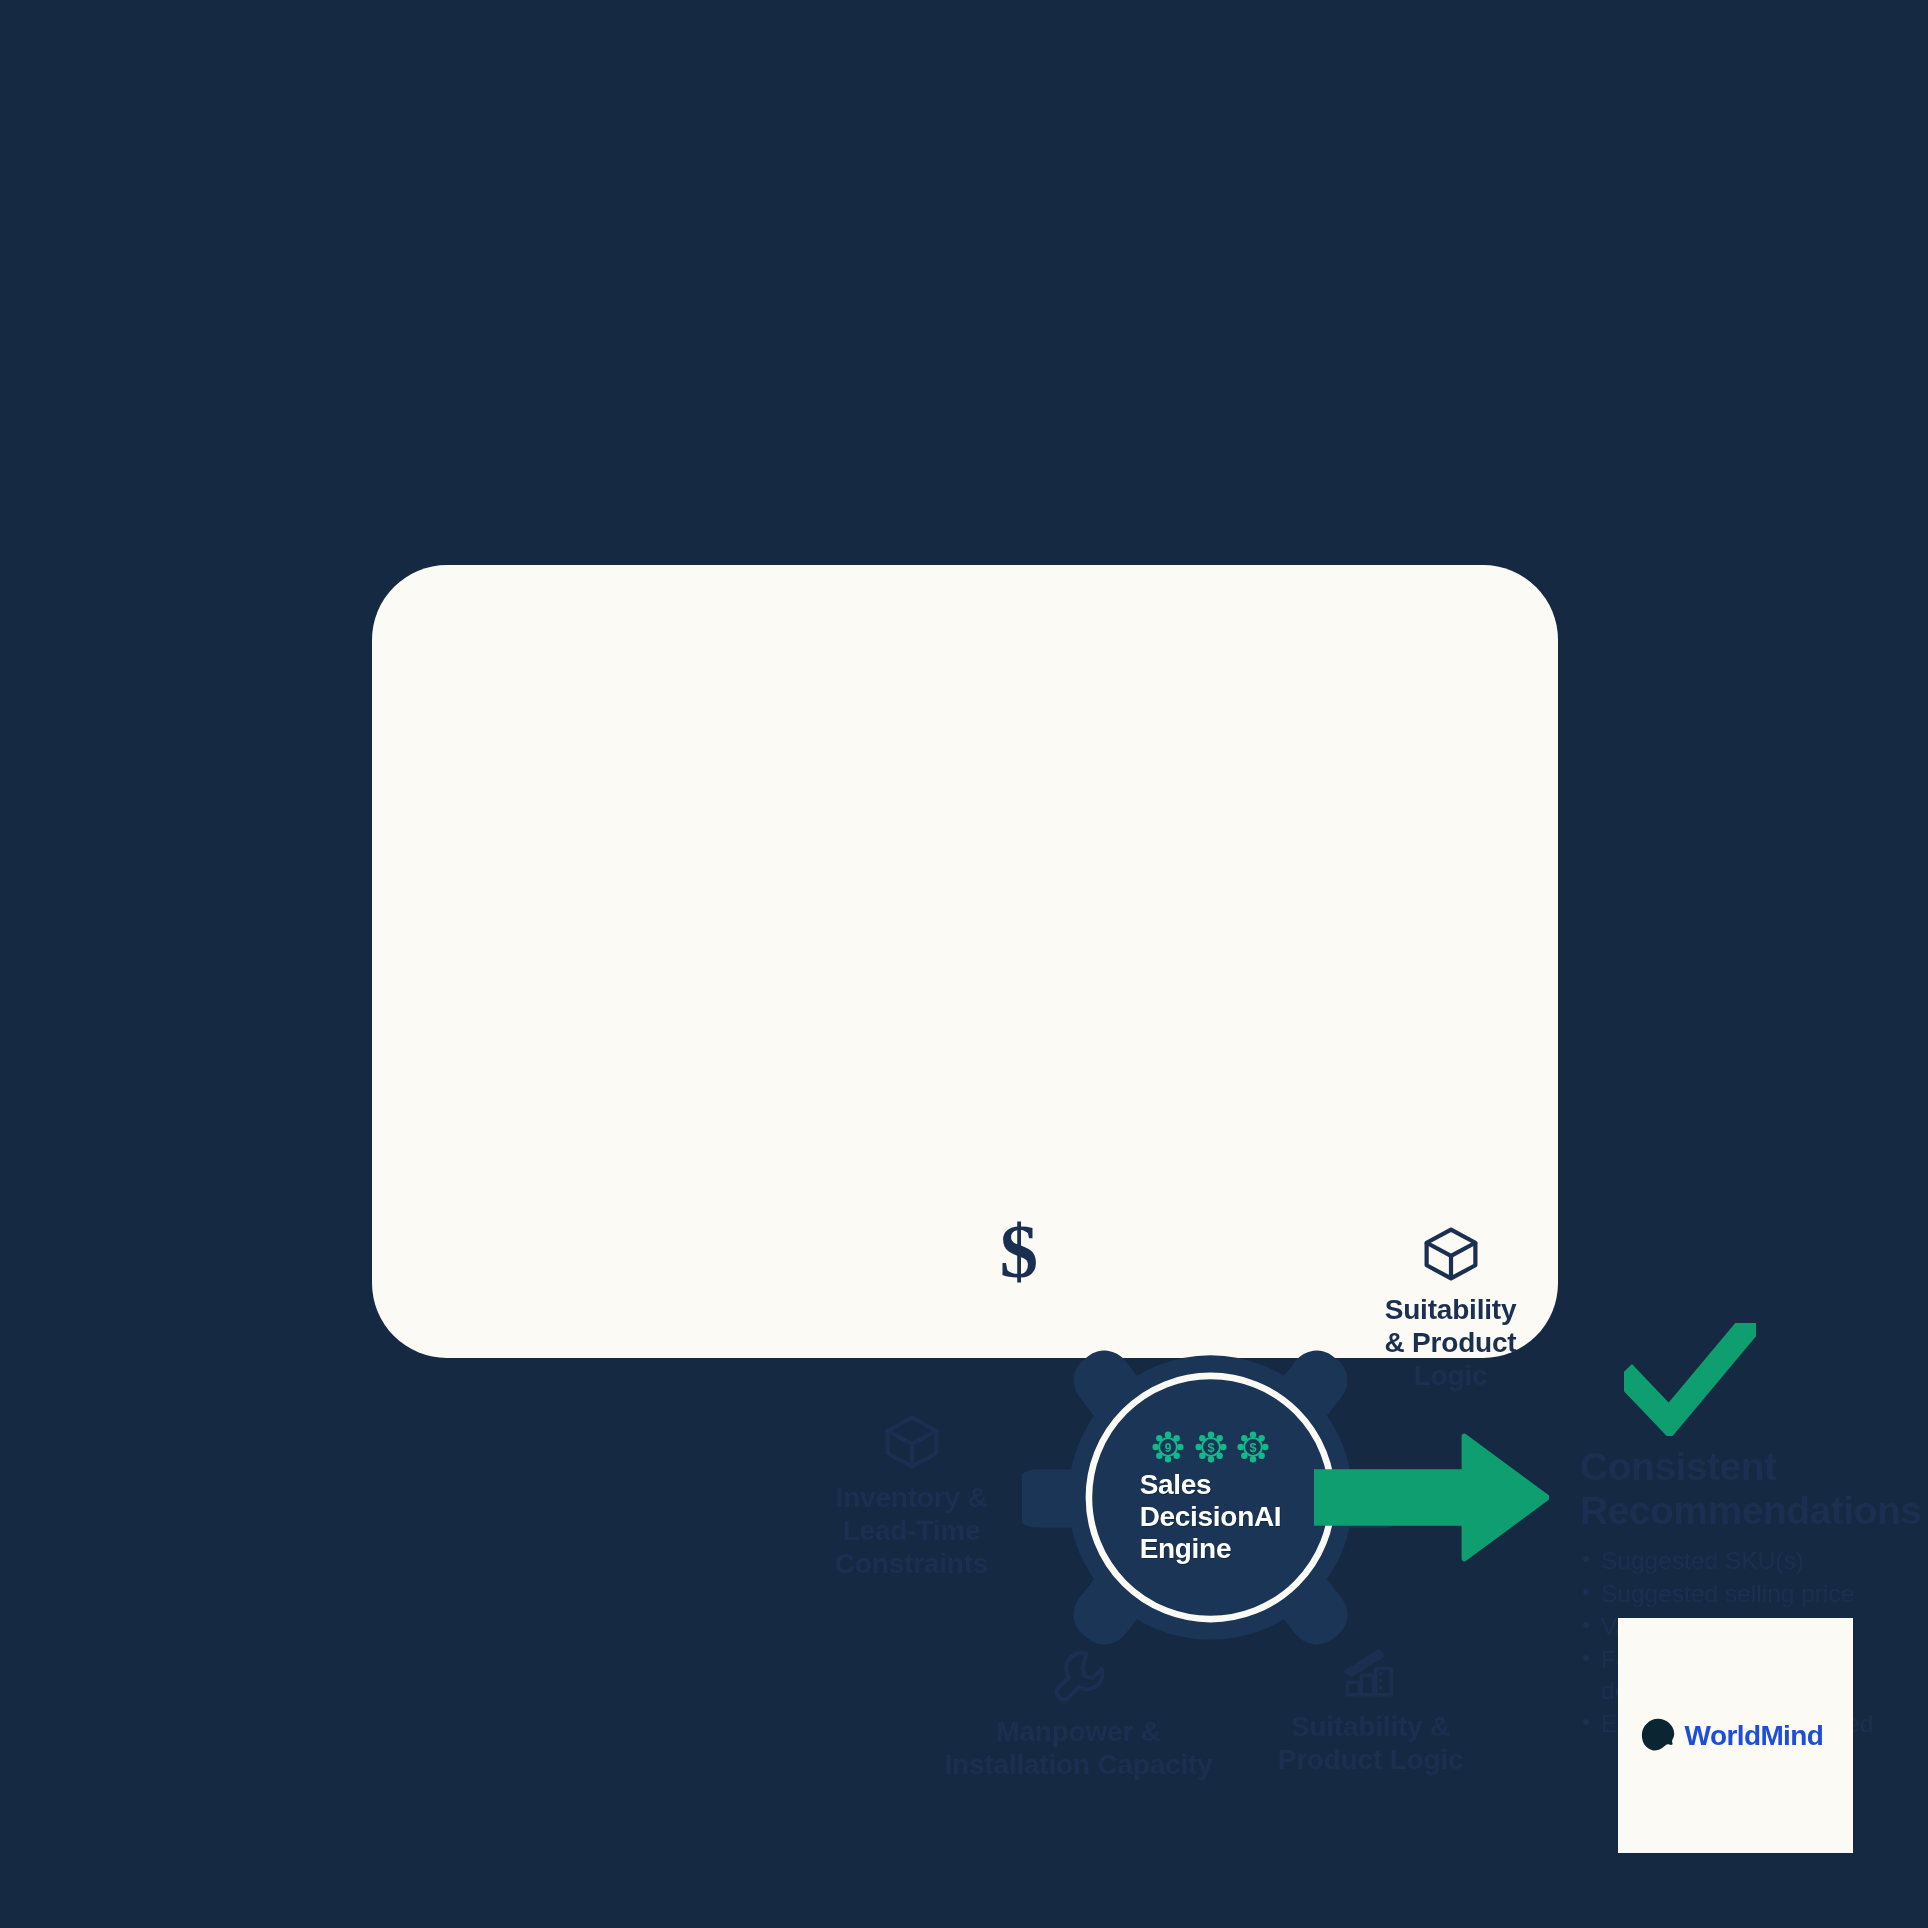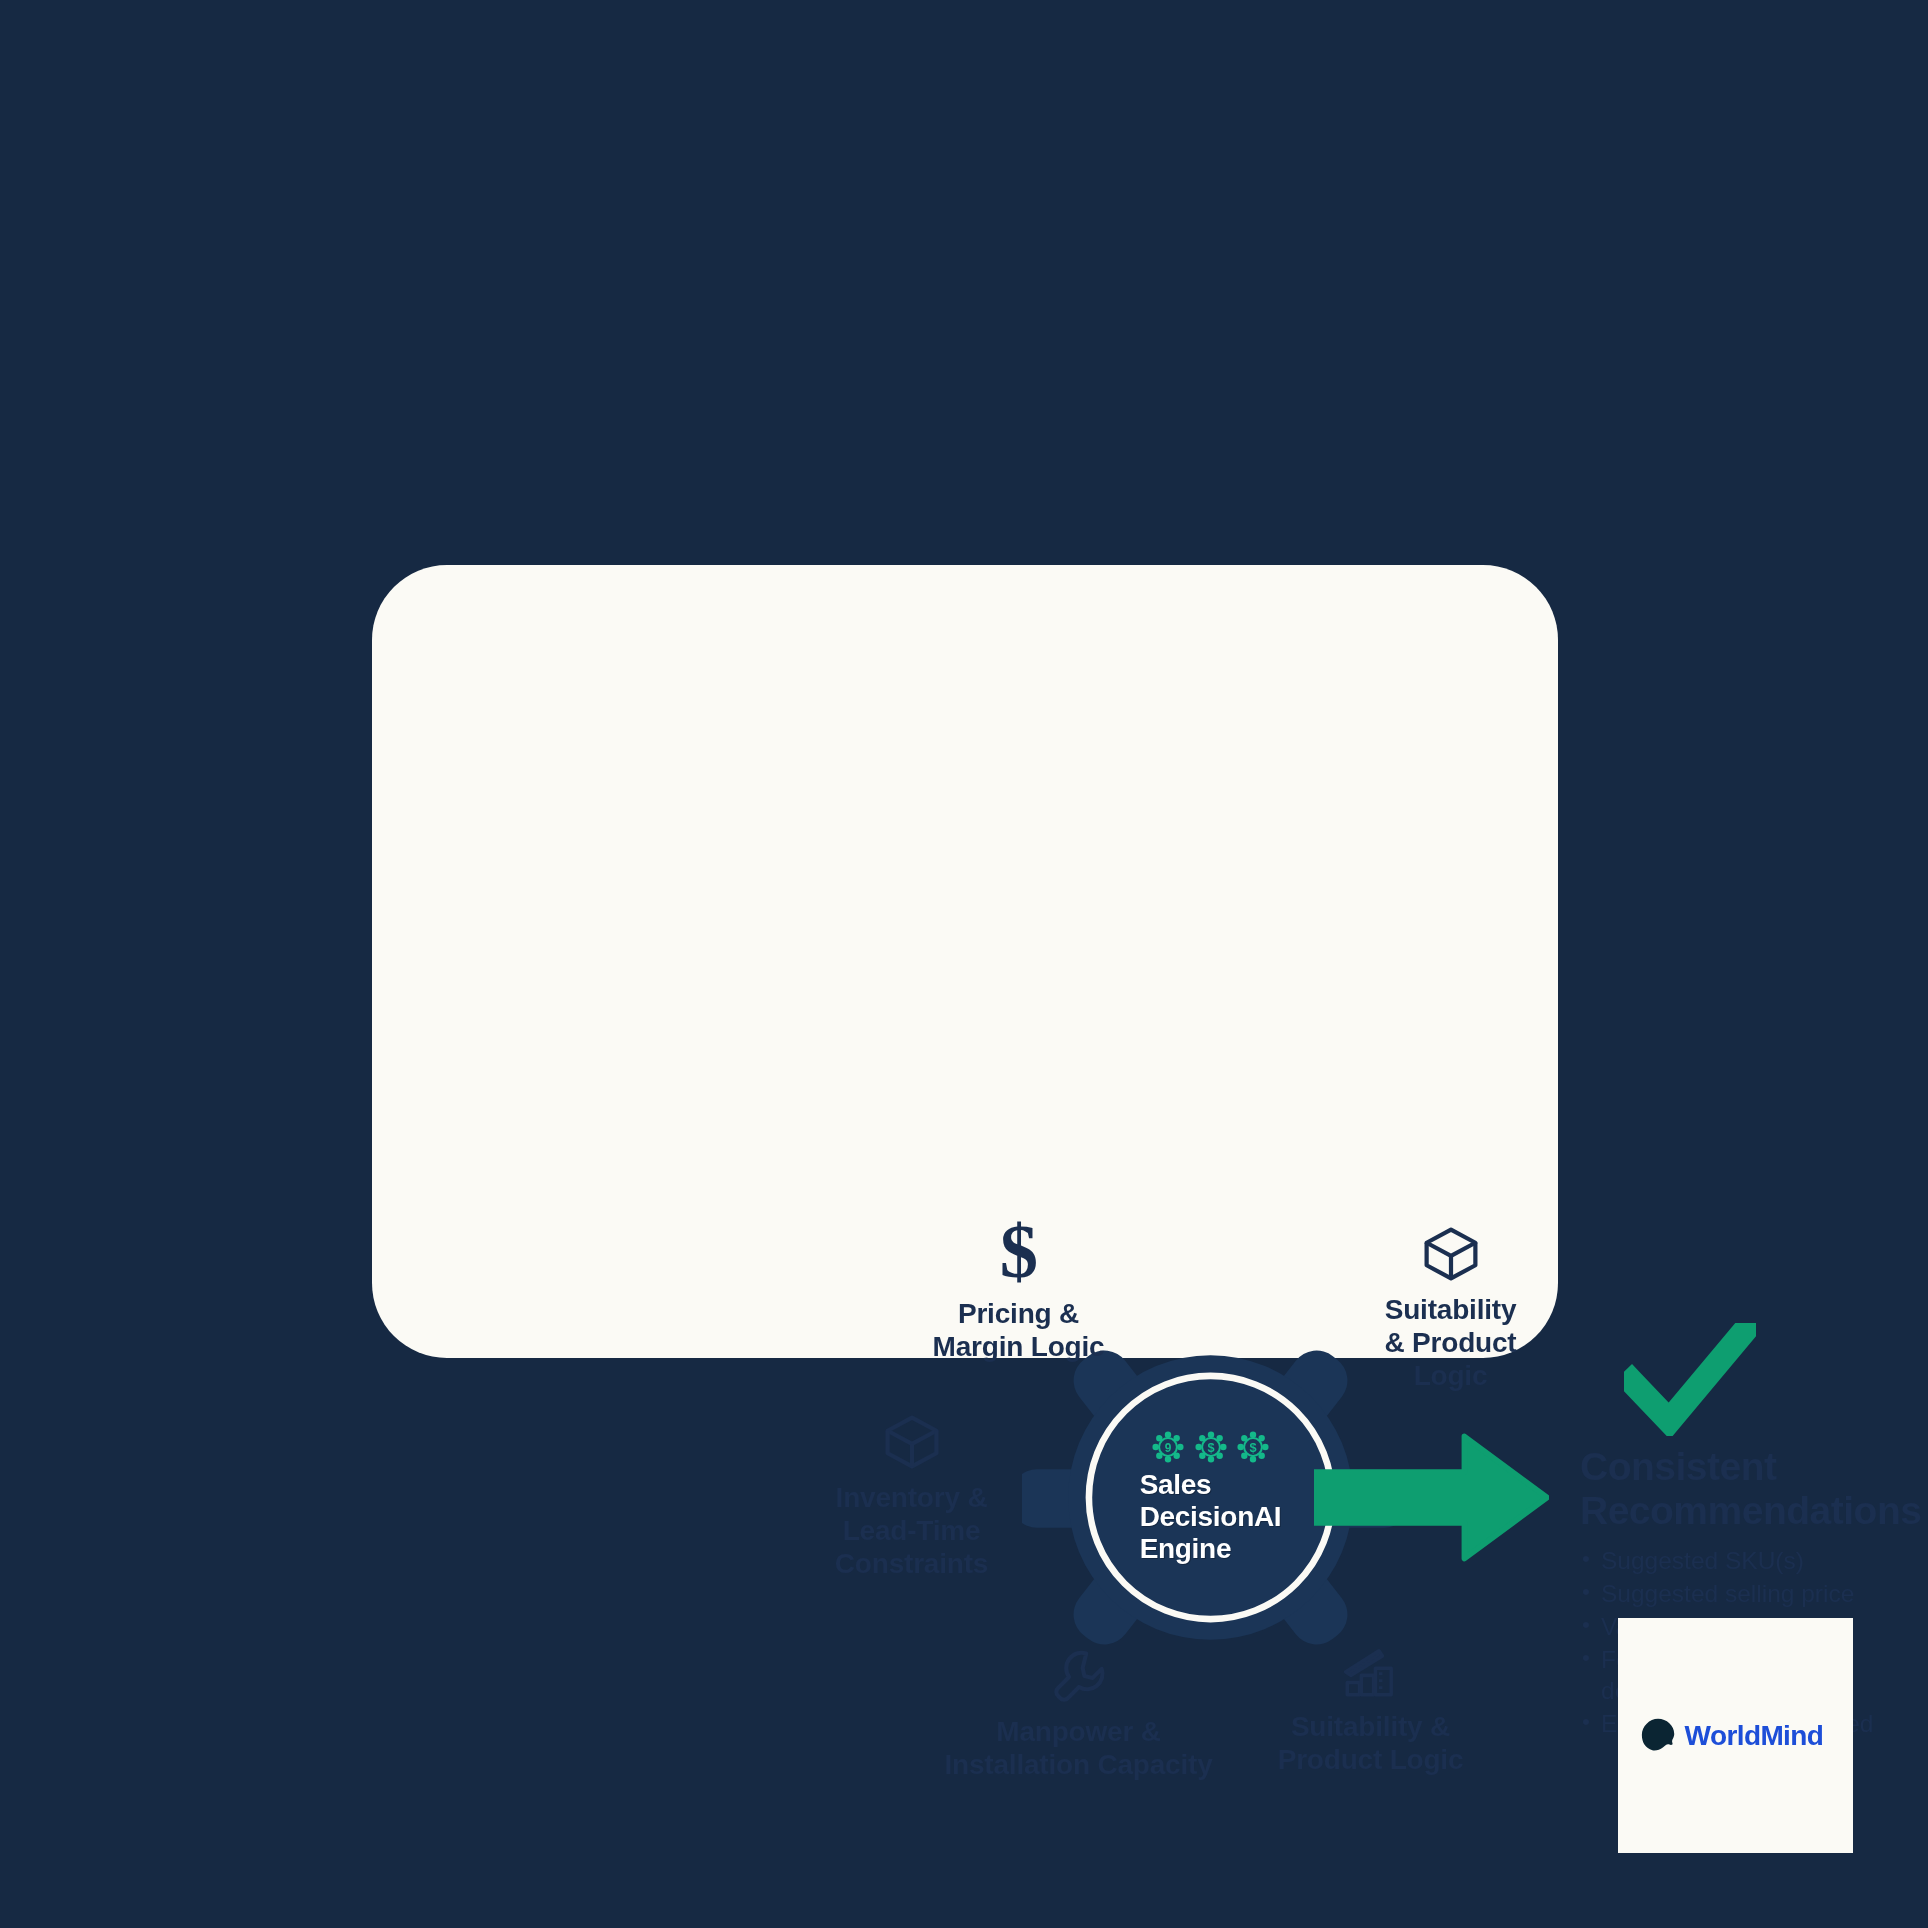--- a/index.html
+++ b/index.html
@@ -246,22 +246,20 @@
 Engine</div>
     </div>
   </div>
 
   <div class="node" id="node-pricing">
     <span class="icon-wrap">
       <svg width="58" height="73" viewBox="0 0 62 78">
         <text x="31" y="66" text-anchor="middle" font-size="82" font-weight="700" fill="#1B2F50" font-family="'Liberation Serif', serif">$</text>
       </svg>
     </span>
-    <span class="node-label">Pricing &amp;
-Margin Logic</span>
   </div>
 
   <div class="node" id="node-inventory">
     <span class="icon-wrap">
       <svg width="60" height="60" viewBox="0 0 64 64" fill="none" stroke="#1B2F50" stroke-width="4.5" stroke-linejoin="round">
         <path d="M32 6 L58 20 L32 34 L6 20 Z"></path>
         <path d="M6 20 V44 L32 58 L58 44 V20"></path>
         <path d="M32 34 V58"></path>
       </svg>
     </span>

